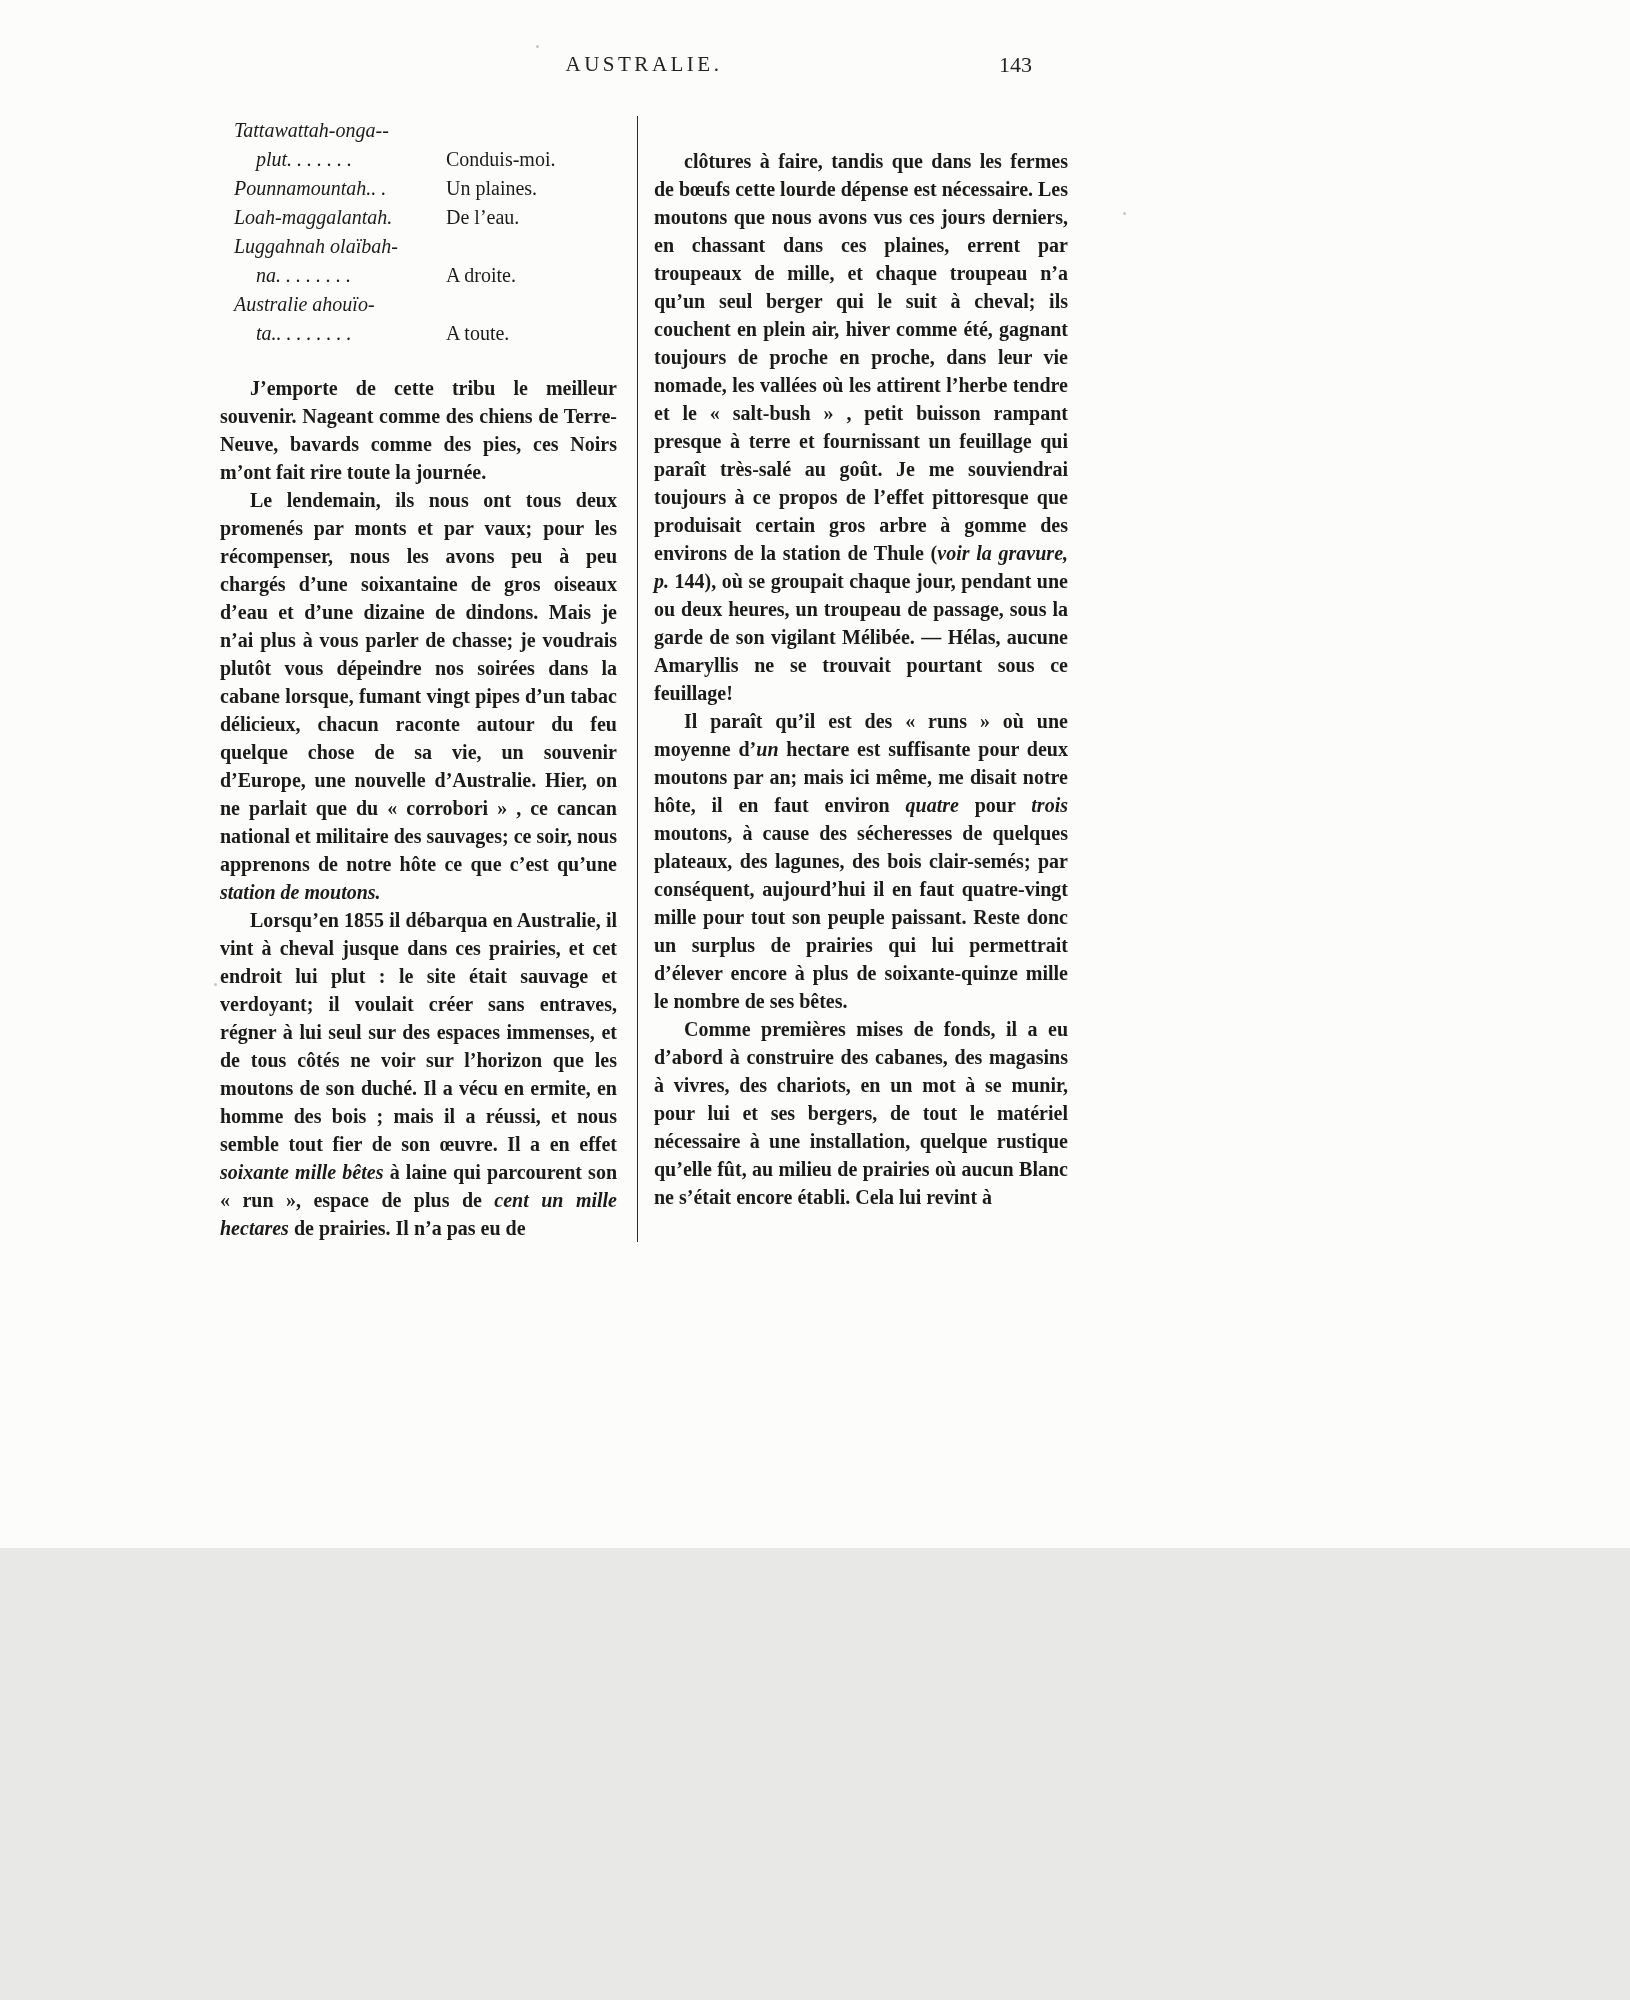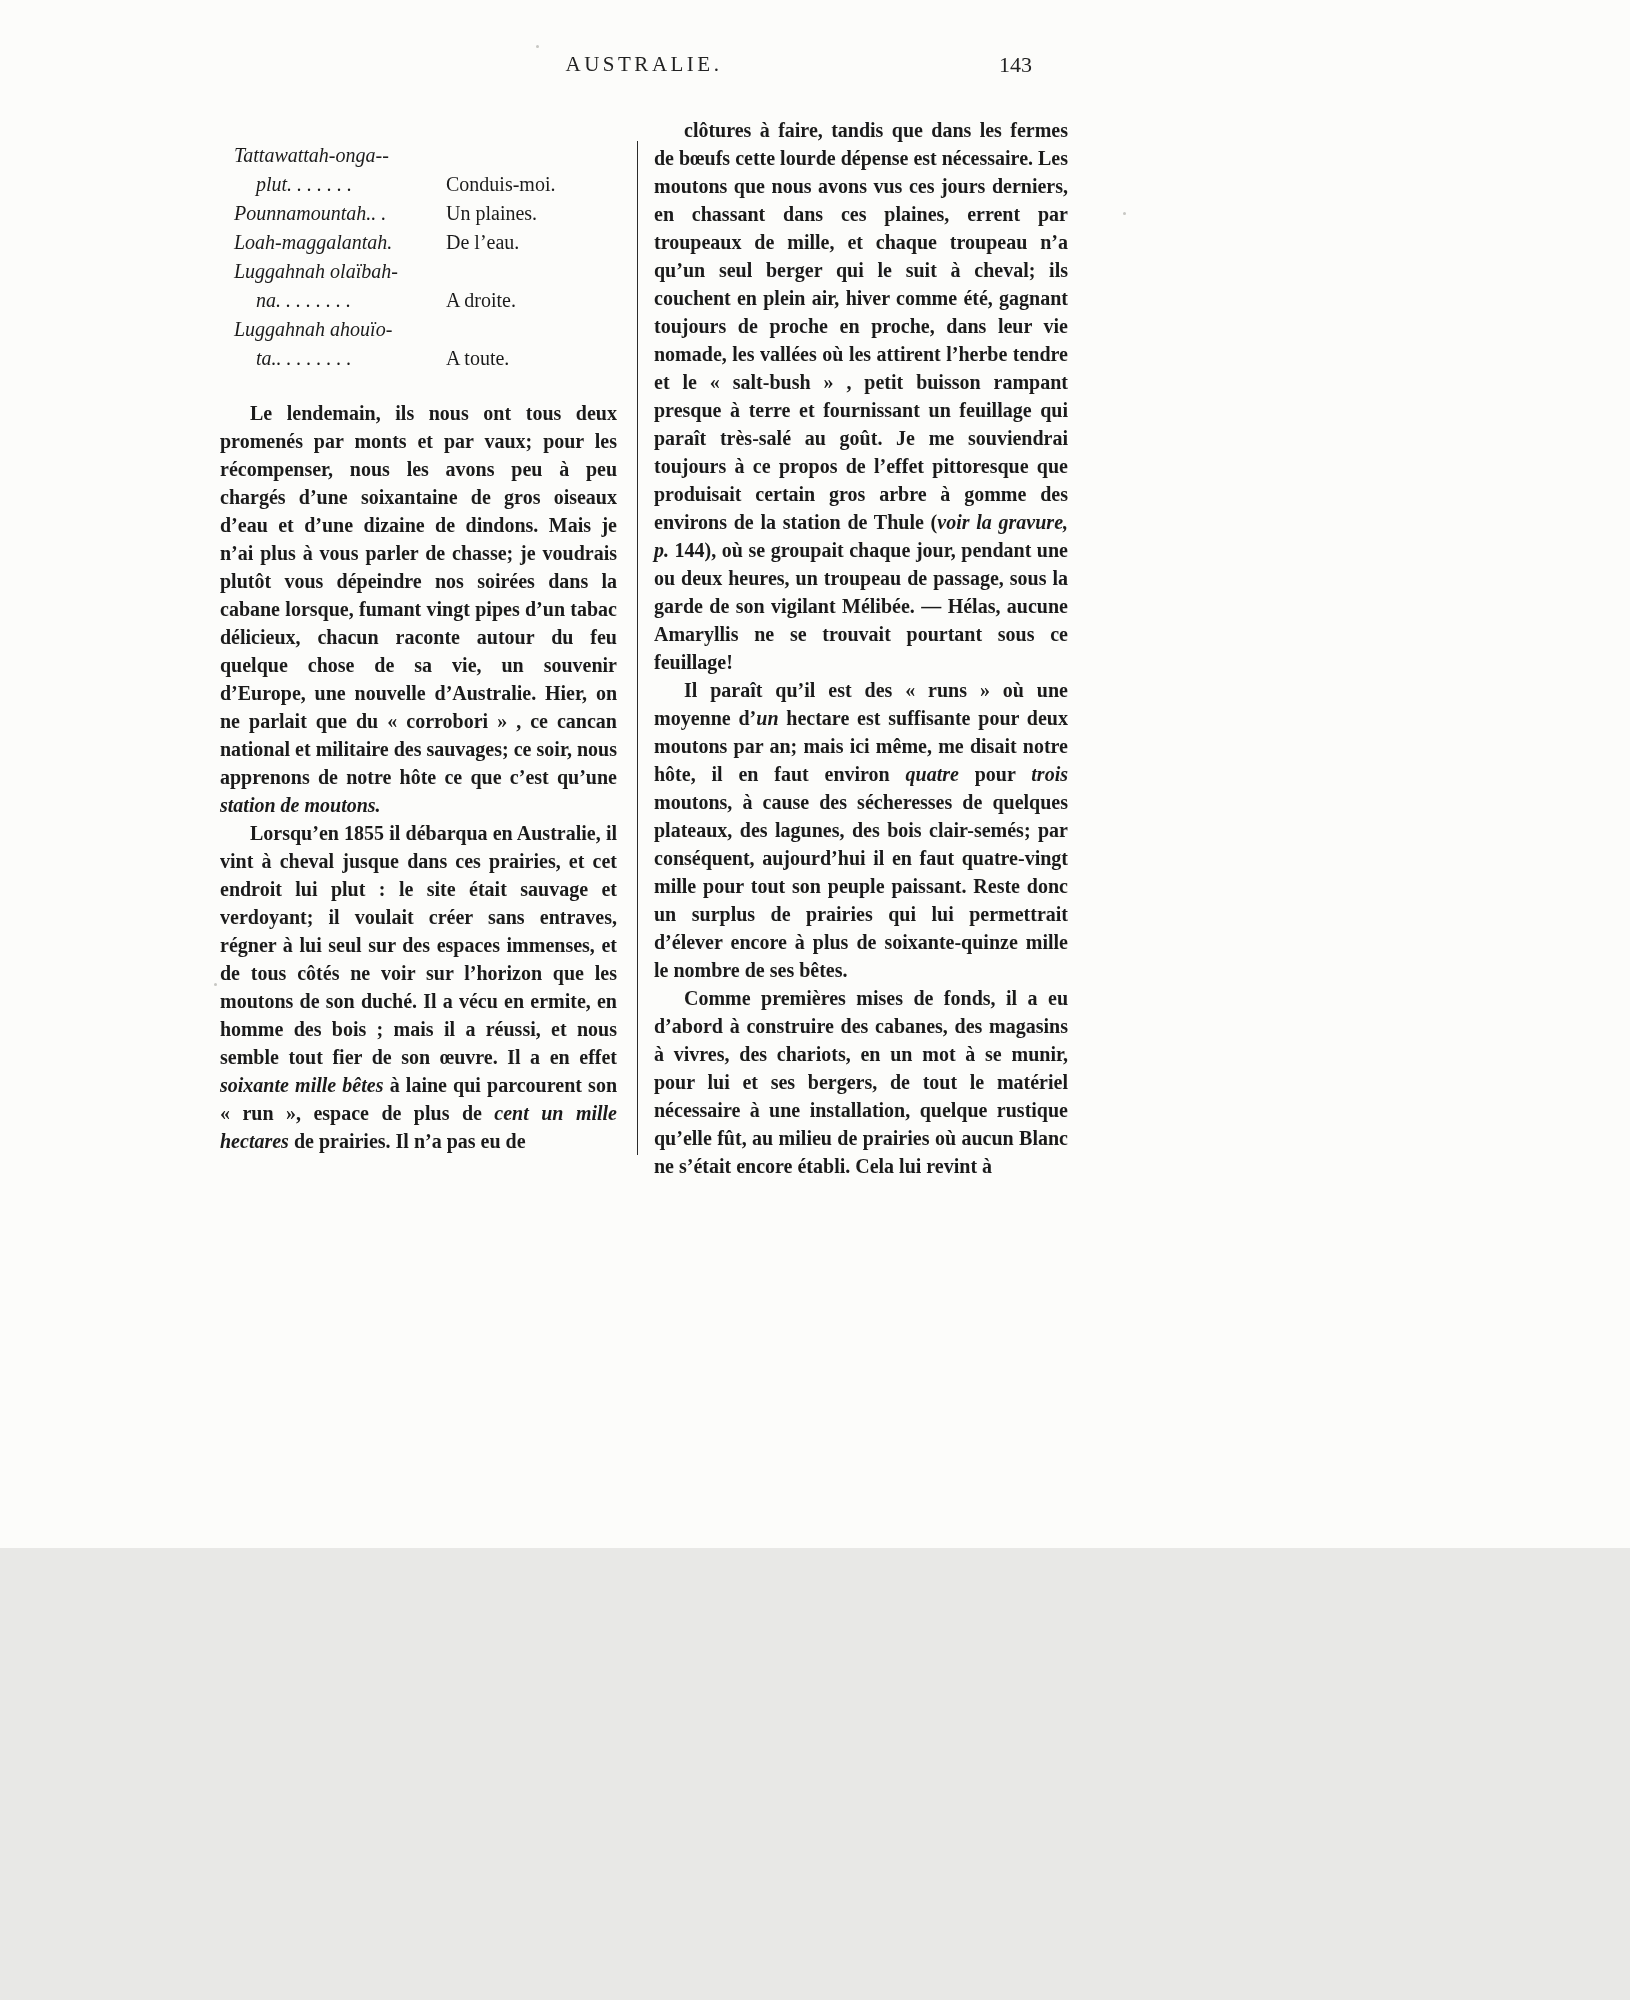--- a/index.html
+++ b/index.html
@@ -132,29 +132,30 @@
             </div>
             <div class="vocab-row">
               <span class="vocab-term">Luggahnah olaïbah-</span>
               <span class="vocab-def"></span>
             </div>
             <div class="vocab-row indent">
               <span class="vocab-term">na. . . . . . . .</span>
               <span class="vocab-def">A droite.</span>
             </div>
             <div class="vocab-row">
-              <span class="vocab-term">Luggahnah ahouïo-</span>
+              <span class="vocab-term">Australie ahouïo-</span>
               <span class="vocab-def"></span>
             </div>
             <div class="vocab-row indent">
               <span class="vocab-term">ta.. . . . . . . .</span>
               <span class="vocab-def">A toute.</span>
             </div>
           </div>
         <div class="paras">
+            <p><span>J’emporte de cette tribu le meilleur souvenir. Nageant comme des chiens de Terre-Neuve, bavards comme des pies, ces Noirs m’ont fait rire toute la journée.</span></p>
             <p><span>Le lendemain, ils nous ont tous deux promenés par monts et par vaux; pour les récompenser, nous les avons peu à peu chargés d’une soixantaine de gros oiseaux d’eau et d’une dizaine de dindons. Mais je n’ai plus à vous parler de chasse; je voudrais plutôt vous dépeindre nos soirées dans la cabane lorsque, fumant vingt pipes d’un tabac délicieux, chacun raconte autour du feu quelque chose de sa vie, un souvenir d’Europe, une nouvelle d’Australie. Hier, on ne parlait que du « corrobori » , ce cancan national et militaire des sauvages; ce soir, nous apprenons de notre hôte ce que c’est qu’une </span><i>station de moutons.</i></p>
             <p><span>Lorsqu’en 1855 il débarqua en Australie, il vint à cheval jusque dans ces prairies, et cet endroit lui plut : le site était sauvage et verdoyant; il voulait créer sans entraves, régner à lui seul sur des espaces immenses, et de tous côtés ne voir sur l’horizon que les moutons de son duché. Il a vécu en ermite, en homme des bois ; mais il a réussi, et nous semble tout fier de son œuvre. Il a en effet </span><i>soixante mille bêtes</i><span> à laine qui parcourent son « run », espace de plus de </span><i>cent un mille hectares</i><span> de prairies. Il n’a pas eu de</span></p>
           </div>
       </div>
       <div class="col col-right">
         <div class="paras">
             <p><span>clôtures à faire, tandis que dans les fermes de bœufs cette lourde dépense est nécessaire. Les moutons que nous avons vus ces jours derniers, en chassant dans ces plaines, errent par troupeaux de mille, et chaque troupeau n’a qu’un seul berger qui le suit à cheval; ils couchent en plein air, hiver comme été, gagnant toujours de proche en proche, dans leur vie nomade, les vallées où les attirent l’herbe tendre et le « salt-bush » , petit buisson rampant presque à terre et fournissant un feuillage qui paraît très-salé au goût. Je me souviendrai toujours à ce propos de l’effet pittoresque que produisait certain gros arbre à gomme des environs de la station de Thule (</span><i>voir la gravure, p.</i><span> 144), où se groupait chaque jour, pendant une ou deux heures, un troupeau de passage, sous la garde de son vigilant Mélibée. — Hélas, aucune Amaryllis ne se trouvait pourtant sous ce feuillage!</span></p>
             <p><span>Il paraît qu’il est des « runs » où une moyenne d’</span><i>un</i><span> hectare est suffisante pour deux moutons par an; mais ici même, me disait notre hôte, il en faut environ </span><i>quatre</i><span> pour </span><i>trois</i><span> moutons, à cause des sécheresses de quelques plateaux, des lagunes, des bois clair-semés; par conséquent, aujourd’hui il en faut quatre-vingt mille pour tout son peuple paissant. Reste donc un surplus de prairies qui lui permettrait d’élever encore à plus de soixante-quinze mille le nombre de ses bêtes.</span></p>
             <p><span>Comme premières mises de fonds, il a eu d’abord à construire des cabanes, des magasins à vivres, des chariots, en un mot à se munir, pour lui et ses bergers, de tout le matériel nécessaire à une installation, quelque rustique qu’elle fût, au milieu de prairies où aucun Blanc ne s’était encore établi. Cela lui revint à</span></p>
           </div>

